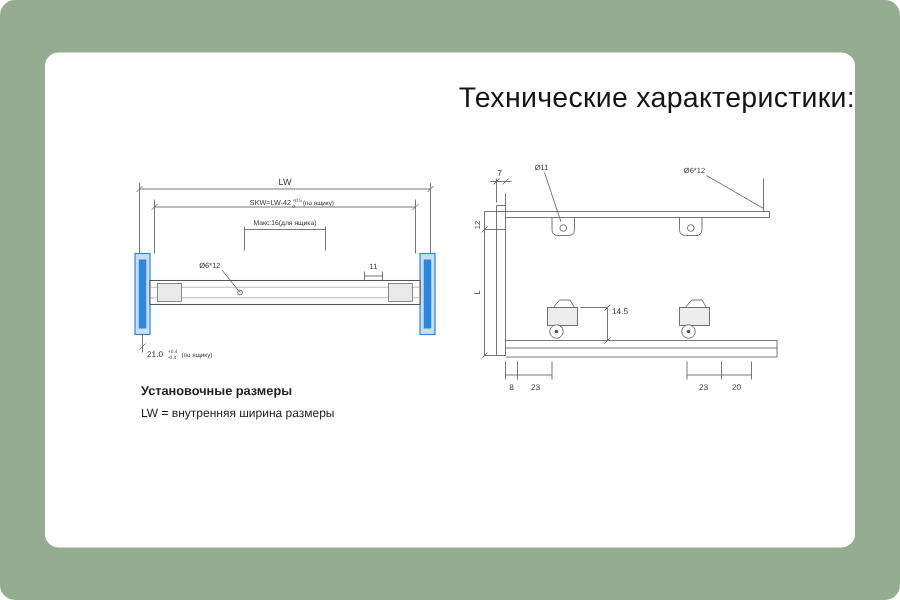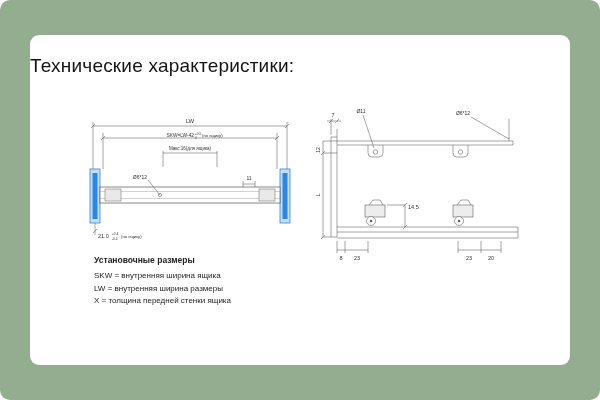--- a/index.html
+++ b/index.html
@@ -6,21 +6,21 @@
   .stage{
     position:relative;width:600px;height:400px;
     background:#94ac90;border-radius:10px;overflow:hidden;
     font-family:"Liberation Sans",sans-serif;
   }
   .card{
     position:absolute;left:30px;top:35px;width:540px;height:330px;
     background:#ffffff;border-radius:9px;
   }
   .title{
-    position:absolute;top:20px;left:0;right:0;text-align:left;
+    position:absolute;top:20px;left:0;right:0;text-align:right;
     font-size:19px;font-weight:500;color:#141414;letter-spacing:.2px;
   }
   .svg-left{position:absolute;left:45px;top:72px;width:230px;height:140px;}
   .svg-right{position:absolute;left:283px;top:64px;width:235px;height:215px;}
   .legend{position:absolute;left:64px;top:202px;color:#222;}
   .legend-heading{font-size:8.5px;font-weight:bold;margin-bottom:6px;margin-top:18px;}
   .legend-item{font-size:8px;margin-bottom:3.5px;}
   svg text{fill:#333;font-family:"Liberation Sans",sans-serif;}
   .ln{stroke:#5a5a5a;stroke-width:0.55;fill:none;}
   .ln-light{stroke:#9a9a9a;stroke-width:0.45;fill:none;}
@@ -93,23 +93,21 @@
         <line class="ln" x1="18" y1="126" x2="22" y2="122"></line>
         <text x="23" y="131" font-size="5.5">21.0</text>
         <text x="37" y="128" font-size="3.2">+0.4</text>
         <text x="37" y="132.5" font-size="3.2">-0.4</text>
         <text x="46" y="131" font-size="4.2">(по ящику)</text>
       </g>
     </svg>
 
     <div class="legend">
       <div class="legend-heading">Установочные размеры</div>
-      <div class="legend-item">SKW = внутренняя ширина ящика</div>
       <div class="legend-item">LW = внутренняя ширина размеры</div>
-      <div class="legend-item">X =  толщина передней стенки ящика</div>
     </div>
 
     <svg class="svg-right" viewBox="0 0 235 215">
 
       <g>
         <line class="ln" x1="18" y1="38" x2="18" y2="138"></line>
         <line class="ln" x1="24" y1="30" x2="24" y2="138"></line>
         <line class="ln" x1="18" y1="38" x2="24" y2="38"></line>
         <line class="ln" x1="18" y1="138" x2="24" y2="138"></line>
       </g>

